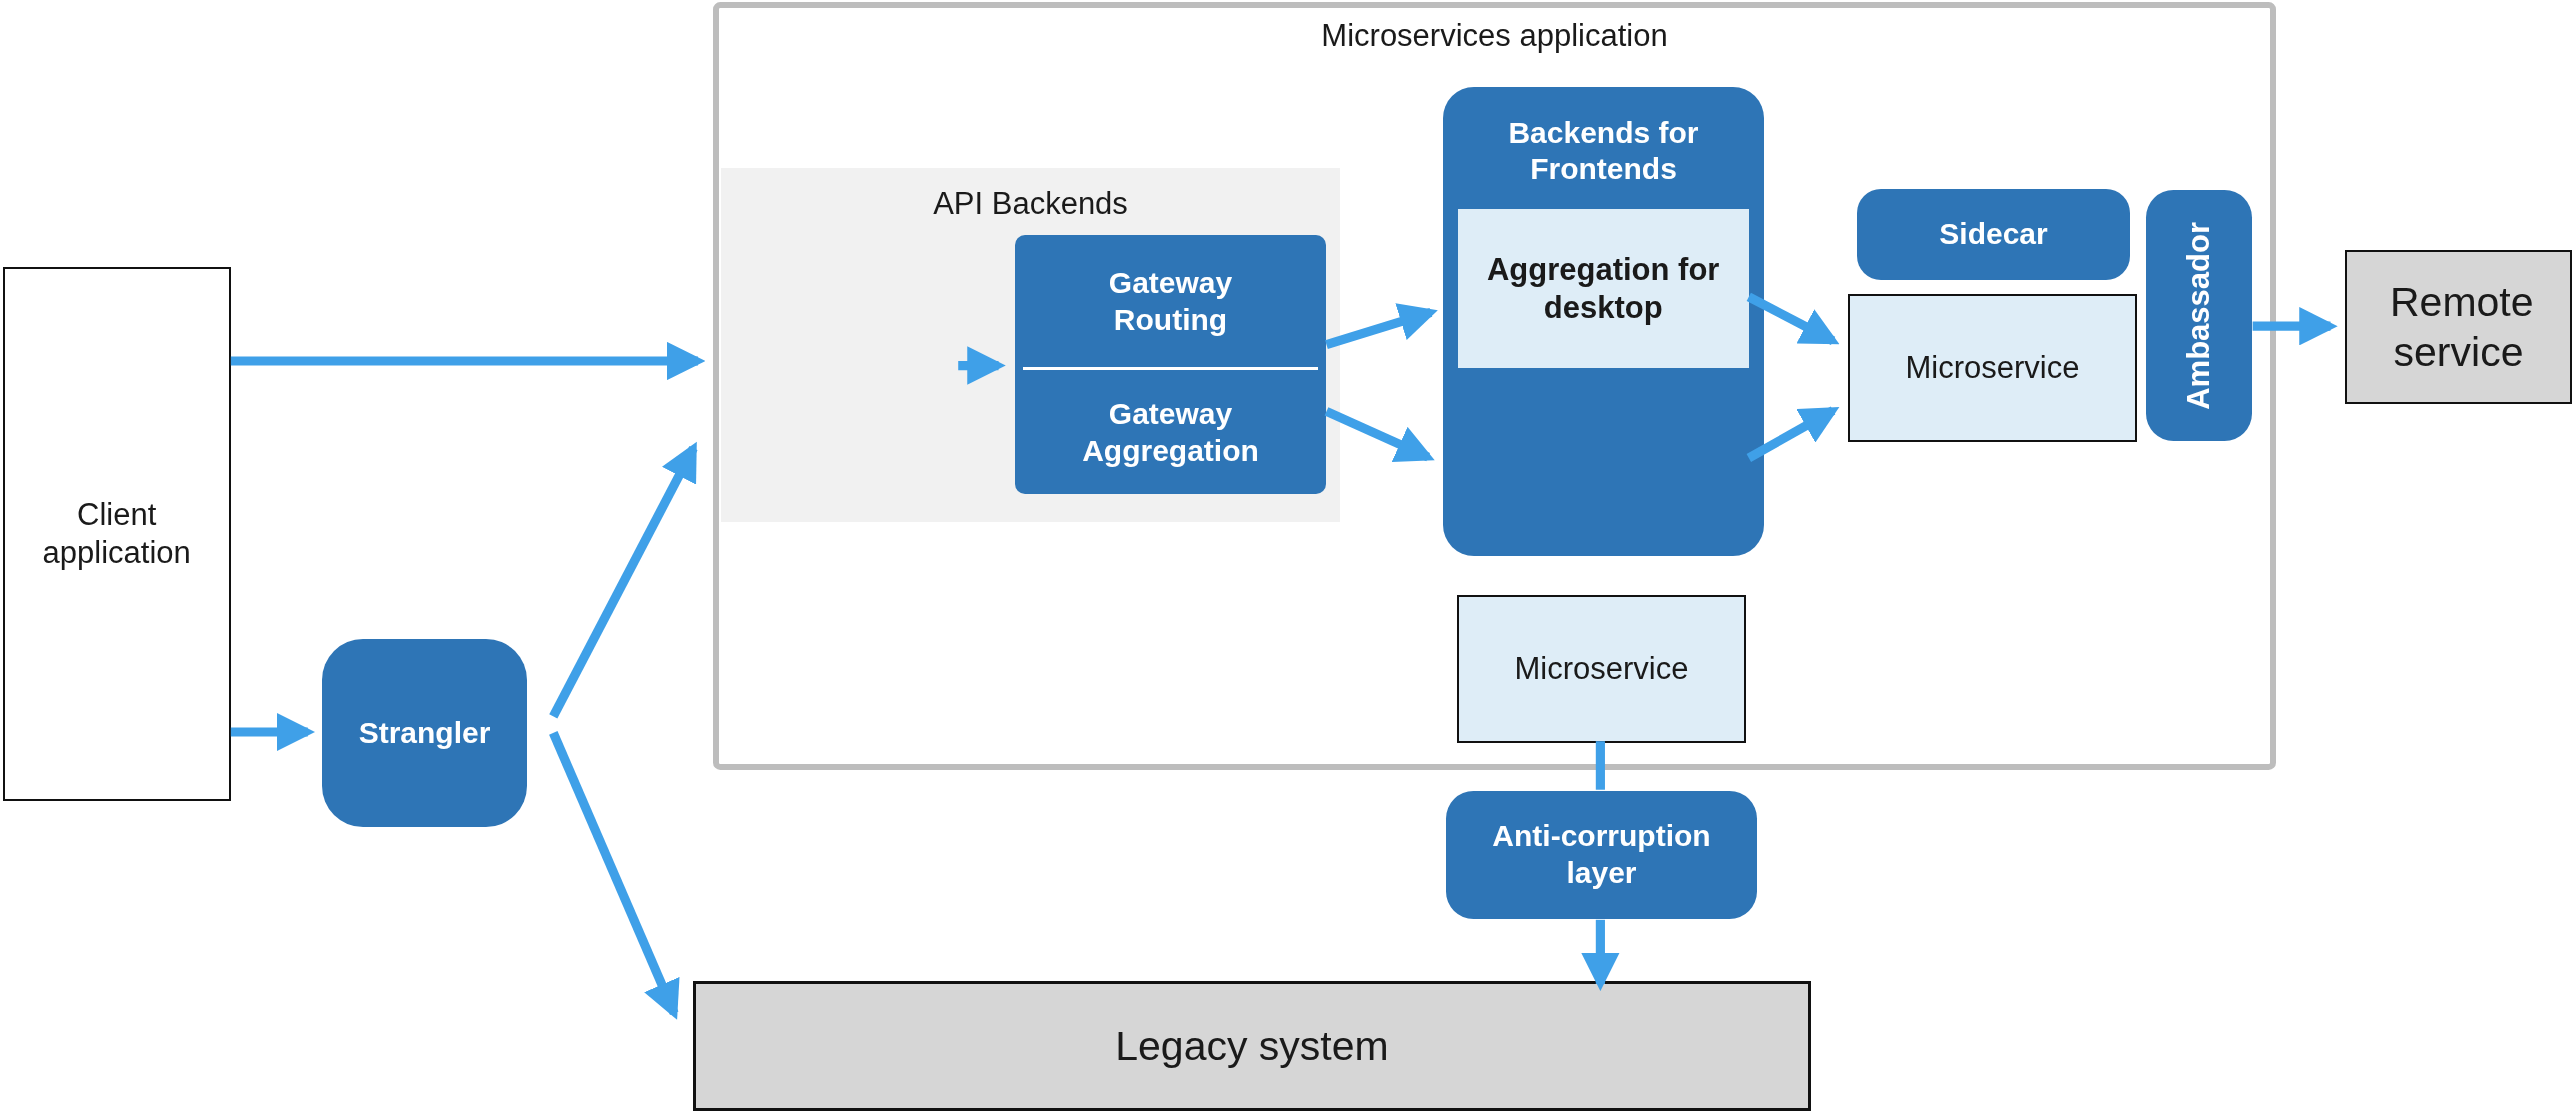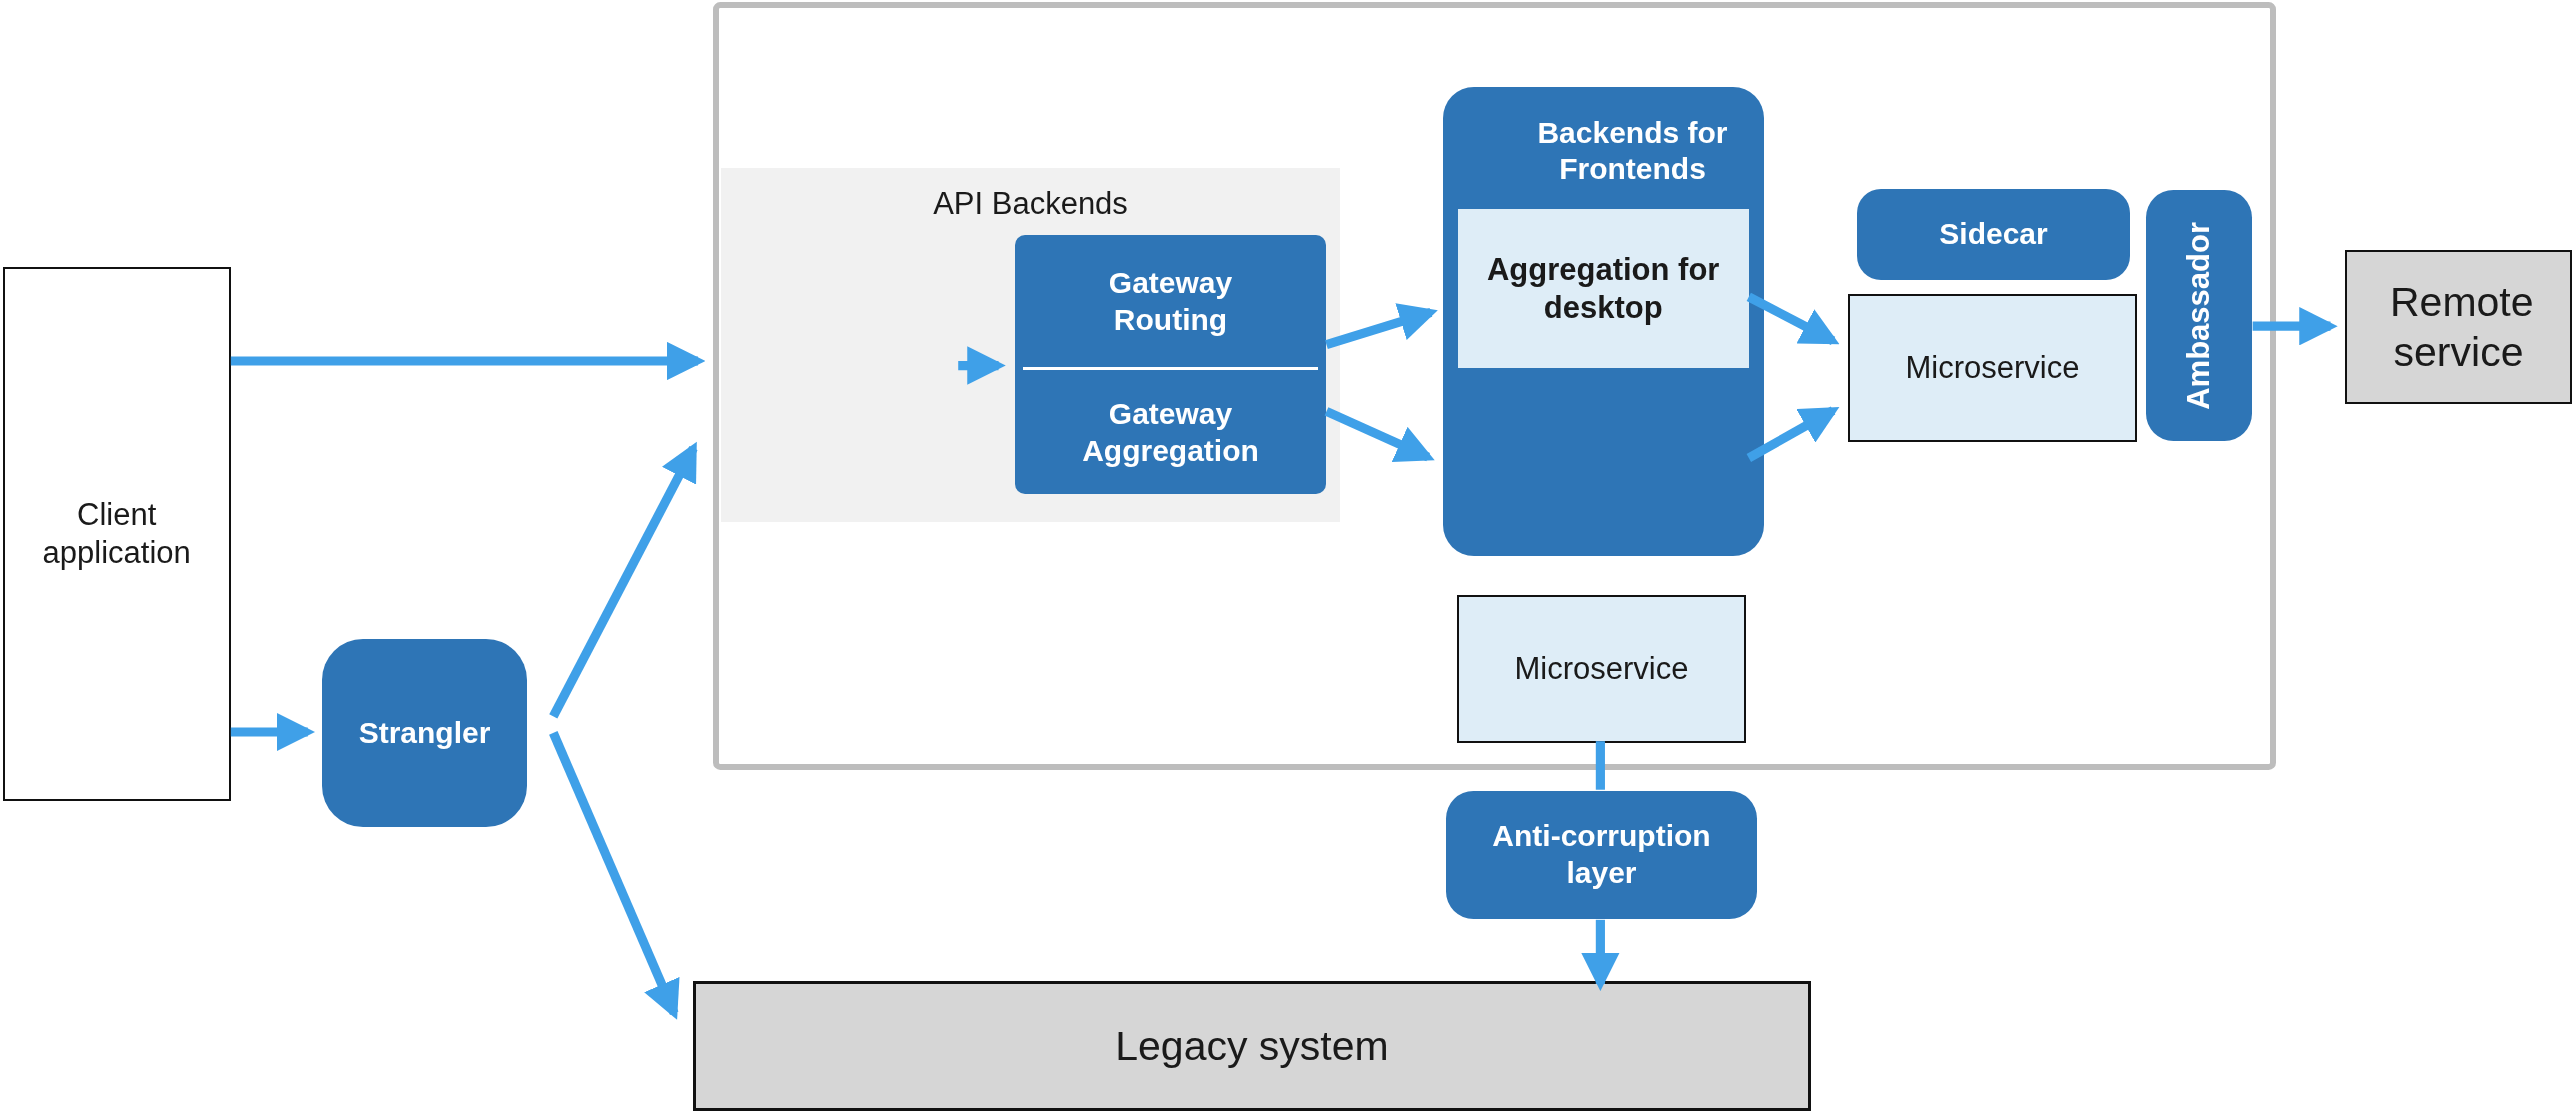--- a/index.html
+++ b/index.html
@@ -54,21 +54,21 @@
   .client-box { left: 2.7px; top: 267px; width: 228px; height: 534px; background: #ffffff; font-size: 31px; line-height: 1.22; color: var(--text-dark, #1A1A1A); }
   .strangler { left: 322px; top: 639px; width: 205px; height: 188px; border-radius: 41px; }
   .offloading { left: 728px; top: 237px; width: 227px; height: 257px; border-radius: 33px; }
 
   .routing-box { left: 1015px; top: 235px; width: 311px; height: 259px; border-radius: 10px; }
   .routing-half-top { left: 0; top: 0; width: 100%; height: 133px; }
   .routing-divider { left: 8.2px; top: 132px; width: 295px; height: 2.7px; background: #ffffff; }
   .routing-half-bottom { left: 0; top: 135px; width: 100%; height: 125px; }
 
   .bff { left: 1443px; top: 87px; width: 321px; height: 469px; border-radius: 31px; }
-  .bff-title { left: 0; top: 9.2px; width: 100%; height: 110px; padding-left: 29px; }
+  .bff-title { left: 0; top: 9.2px; width: 100%; height: 110px; }
   .bff-desktop { left: 14.7px; top: 122px; width: 291px; height: 159px; }
   .bff-mobile { left: 14.7px; top: 300px; width: 291px; height: 136px; }
 
   .sidecar { left: 1857px; top: 189px; width: 273px; height: 91px; border-radius: 24px; }
   .ms-mid { left: 1848px; top: 294px; width: 289px; height: 148px; }
   .ambassador { left: 2146px; top: 190px; width: 106px; height: 251px; border-radius: 27.5px; }
   .ambassador span { transform: rotate(-90deg); white-space: nowrap; font-size: 31px; }
   .remote { left: 2345px; top: 250px; width: 227px; height: 154px; }
   .ms-bottom { left: 1457px; top: 595px; width: 289px; height: 148px; }
   .acl { left: 1446px; top: 791px; width: 311px; height: 128px; border-radius: 27.5px; }
@@ -83,20 +83,21 @@
   #connectors { position: absolute; left: 0; top: 0; width: 2576px; height: 1115px; z-index: 5; pointer-events: none; }
   #connectors line { stroke: var(--arrow-blue, #3FA0E8); stroke-width: 10; }
   #connectors .arrowhead-shape { fill: var(--arrow-blue, #3FA0E8); }
 </style>
 </head>
 <body>
 
 <div id="canvas">
 
   <div class="abs ms-container"></div>
+  <div class="abs ms-title">Microservices application</div>
 
   <div class="abs api-panel"></div>
   <div class="abs api-title">API Backends</div>
 
   <div class="abs flexc client-box dark-border">
     <span class="w230">Client application</span>
   </div>
 
   <div class="abs flexc blue-node strangler">
     <span>Strangler</span>

